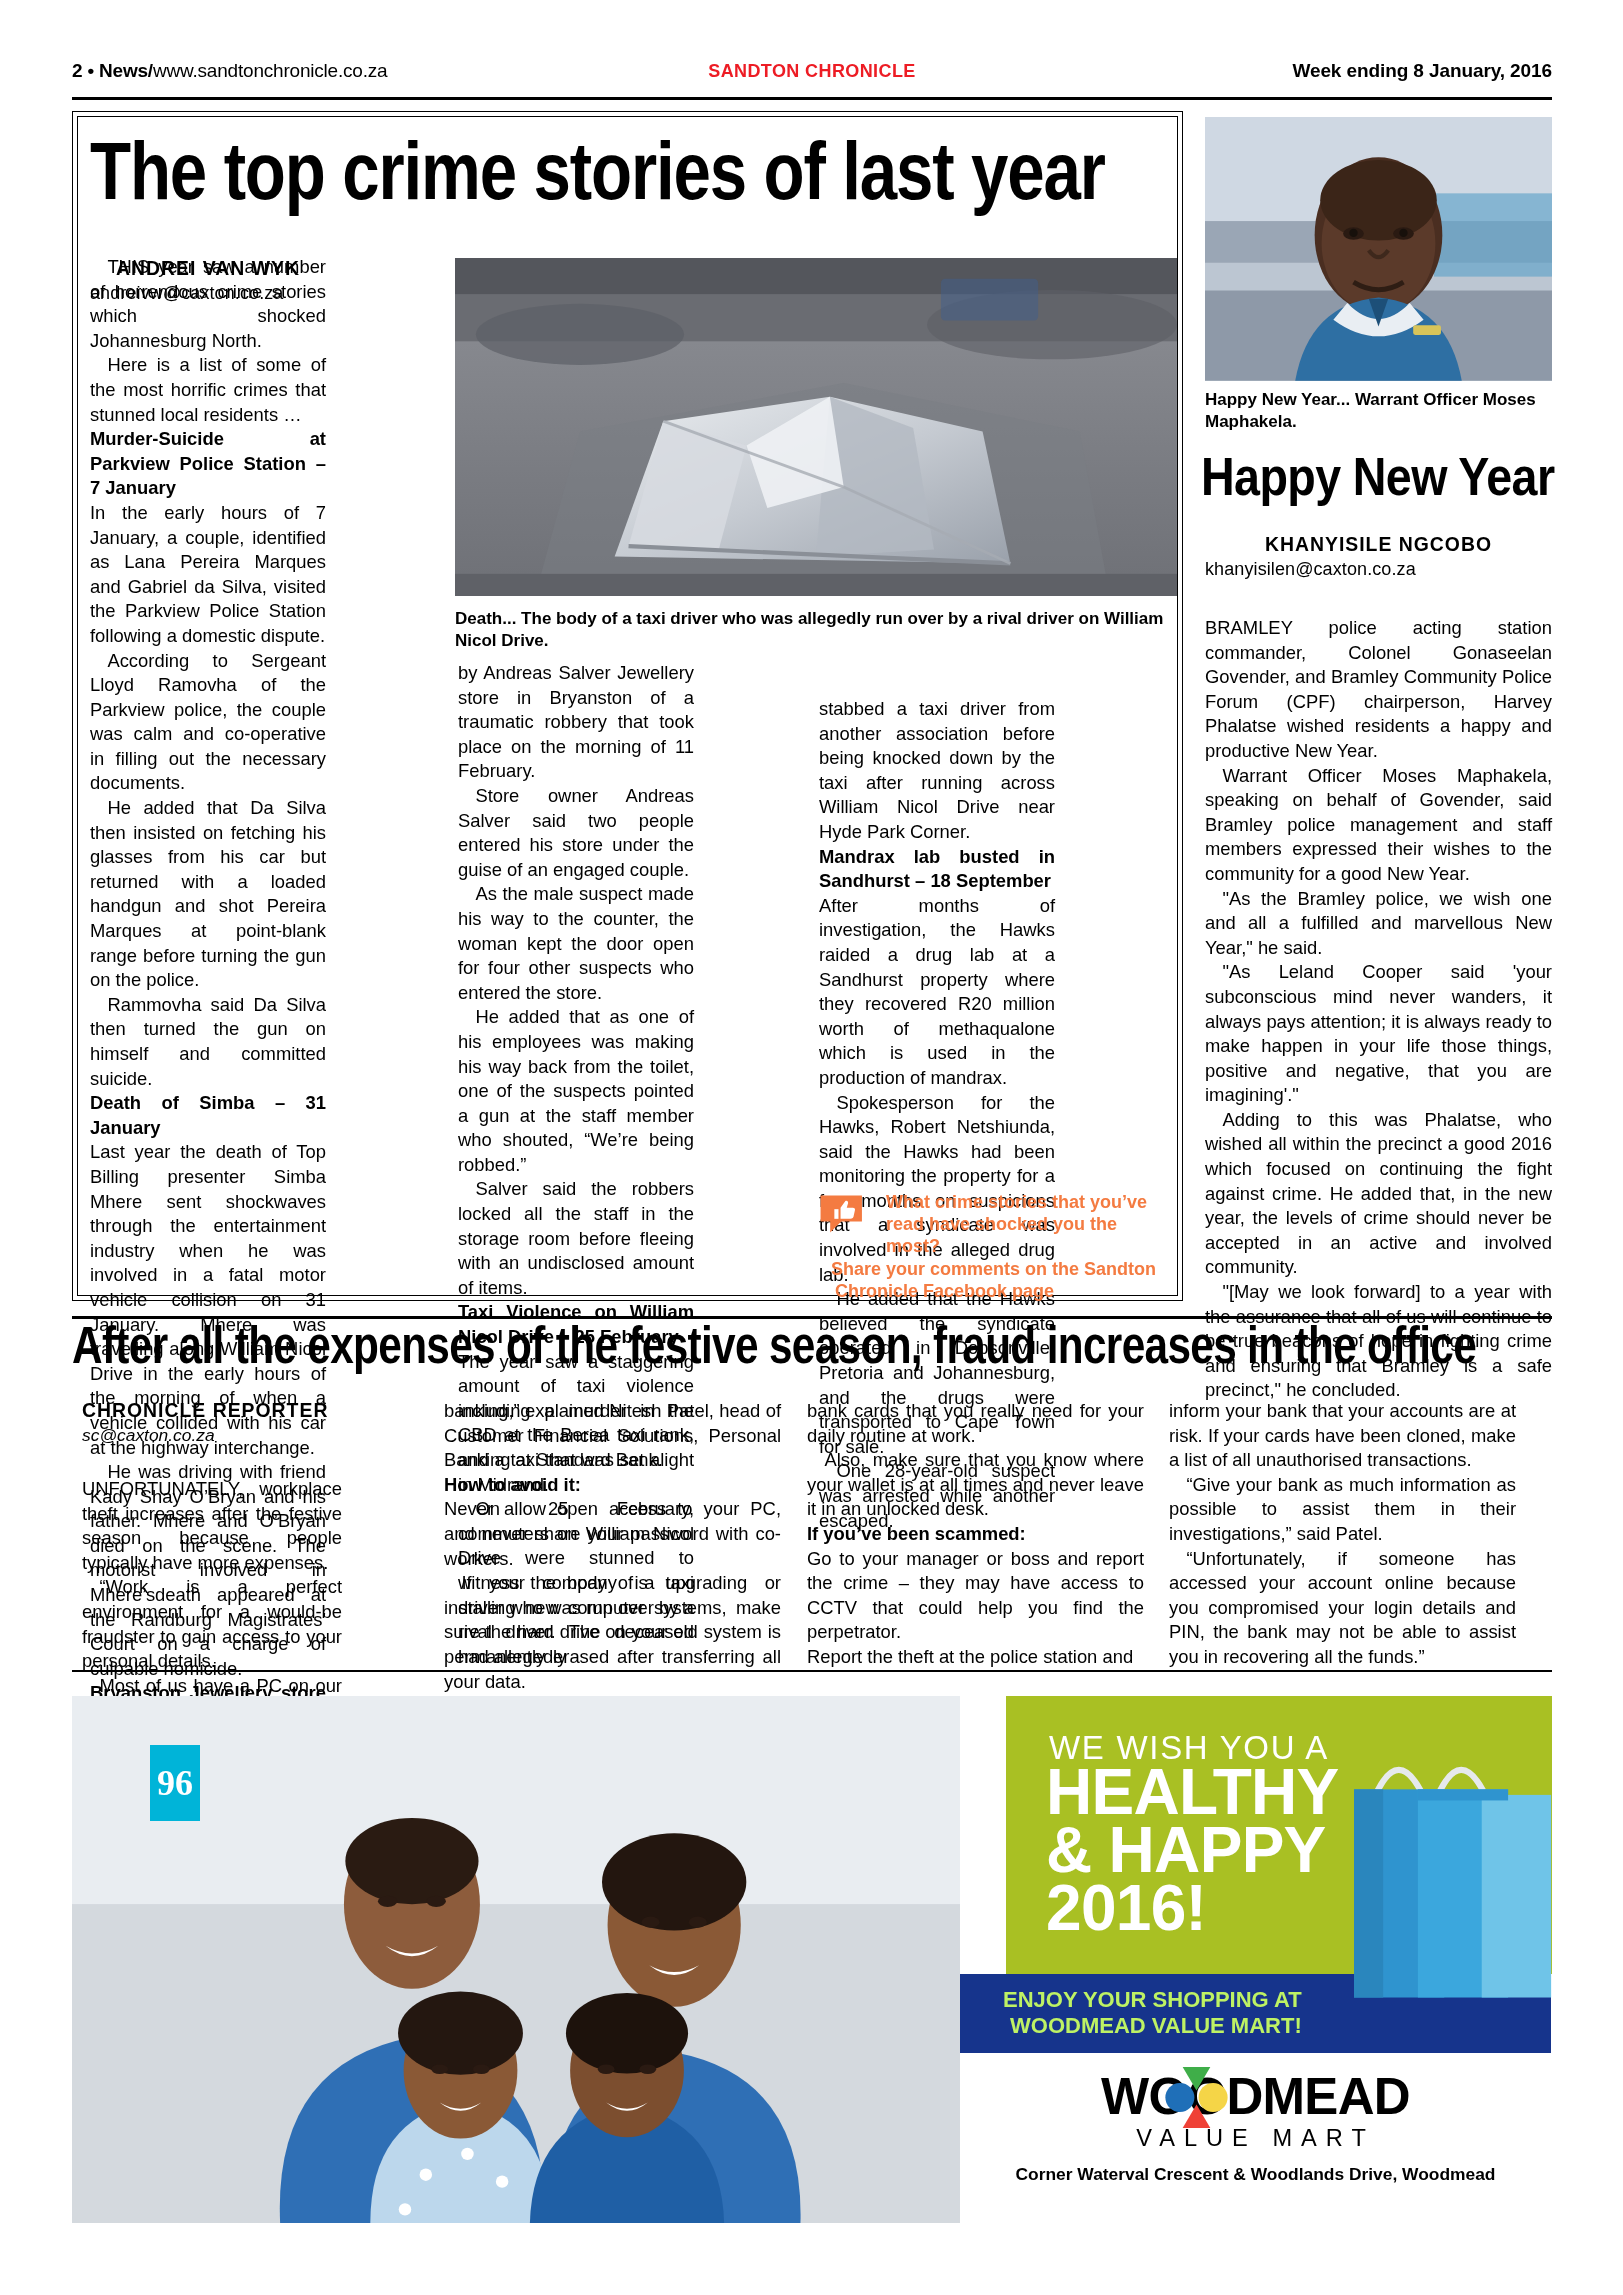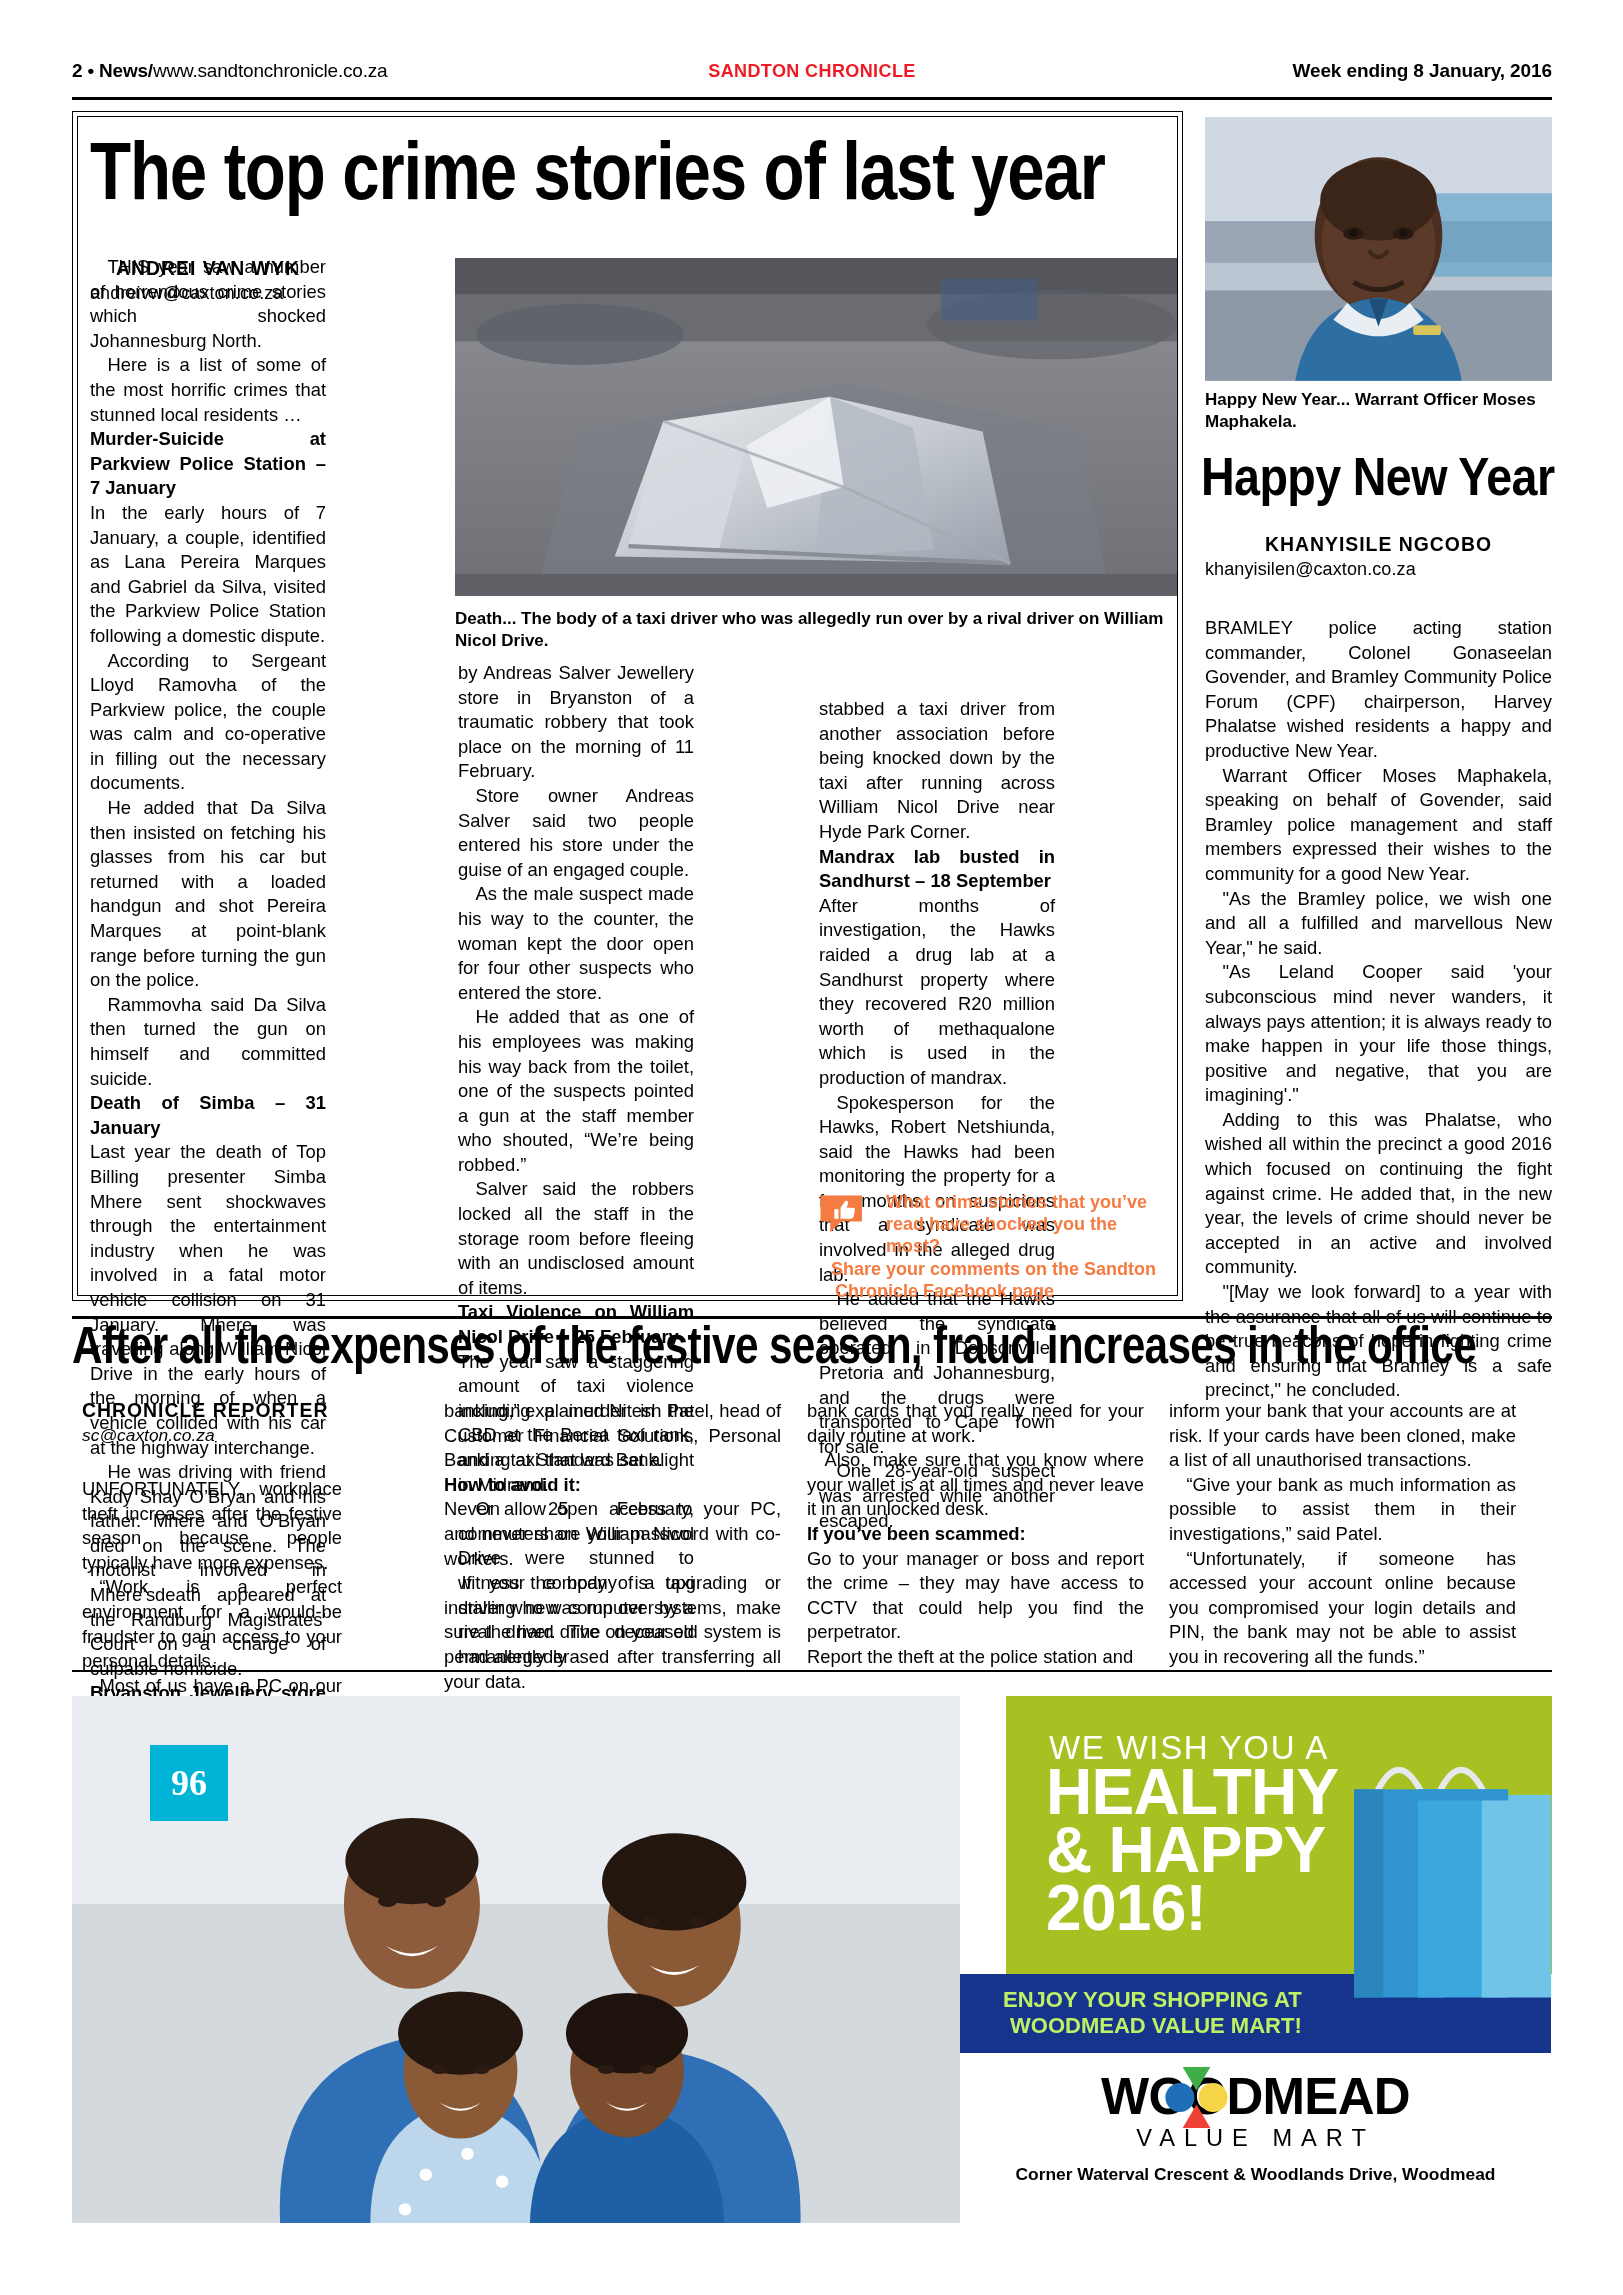--- a/index.html
+++ b/index.html
@@ -73,21 +73,21 @@
   #a2c2{left:444px;top:1399px;width:337px;}
   #a2c3{left:807px;top:1399px;width:337px;}
   #a2c4{left:1169px;top:1399px;width:347px;}
   .a2c-byname{font-size:19.4px;font-weight:bold;letter-spacing:1px;}
   .a2c-bymail{font-size:17.4px;font-style:italic;margin-top:2.8px;}
   .rule-low{position:absolute;left:72px;top:1670px;width:1480px;height:2.1px;background:#000;}
 
   
   .ad{position:absolute;left:72px;top:1696px;width:1480px;height:528px;overflow:hidden;background:#fff;}
   .ad-photo{position:absolute;left:0;top:0;width:888px;height:528px;overflow:hidden;}
-  .ad-logo-badge{position:absolute;left:78px;top:49px;width:50px;height:76px;background:#00b4d8;padding-left:28px;}
+  .ad-logo-badge{position:absolute;left:78px;top:49px;width:50px;height:76px;background:#00b4d8;}
   .ad-logo-badge .g{position:absolute;left:50%;top:50%;transform:translate(-50%,-50%);color:#fff;font-size:36px;font-weight:bold;font-family:"Liberation Serif",serif;}
 
   .ad-right{position:absolute;left:888px;top:0;width:591px;height:528px;}
   .ad-green{position:absolute;left:0;top:0;width:591px;height:278px;background:#a9c023;overflow:hidden;margin-left:46px;}
   .ad-blue{position:absolute;left:0;top:278px;width:591px;height:80px;background:#16348c;overflow:hidden;}
   .ad-white{position:absolute;left:0;top:357px;width:591px;height:170px;background:#fff;}
   .ad-l1{position:absolute;left:43px;top:33px;color:#fff;font-size:33px;letter-spacing:1.7px;font-family:"Liberation Sans Narrow","Liberation Sans",sans-serif;}
   .ad-l2{position:absolute;left:40px;top:67px;color:#fff;font-size:64px;font-weight:bold;line-height:58px;letter-spacing:-0.7px;
     font-family:"Liberation Sans Narrow","Liberation Sans",sans-serif;transform:scaleX(1.0);transform-origin:left top;}
   .ad-blue-txt{position:absolute;left:43px;top:12.5px;color:#bef264;font-size:22px;font-weight:bold;line-height:26px;

